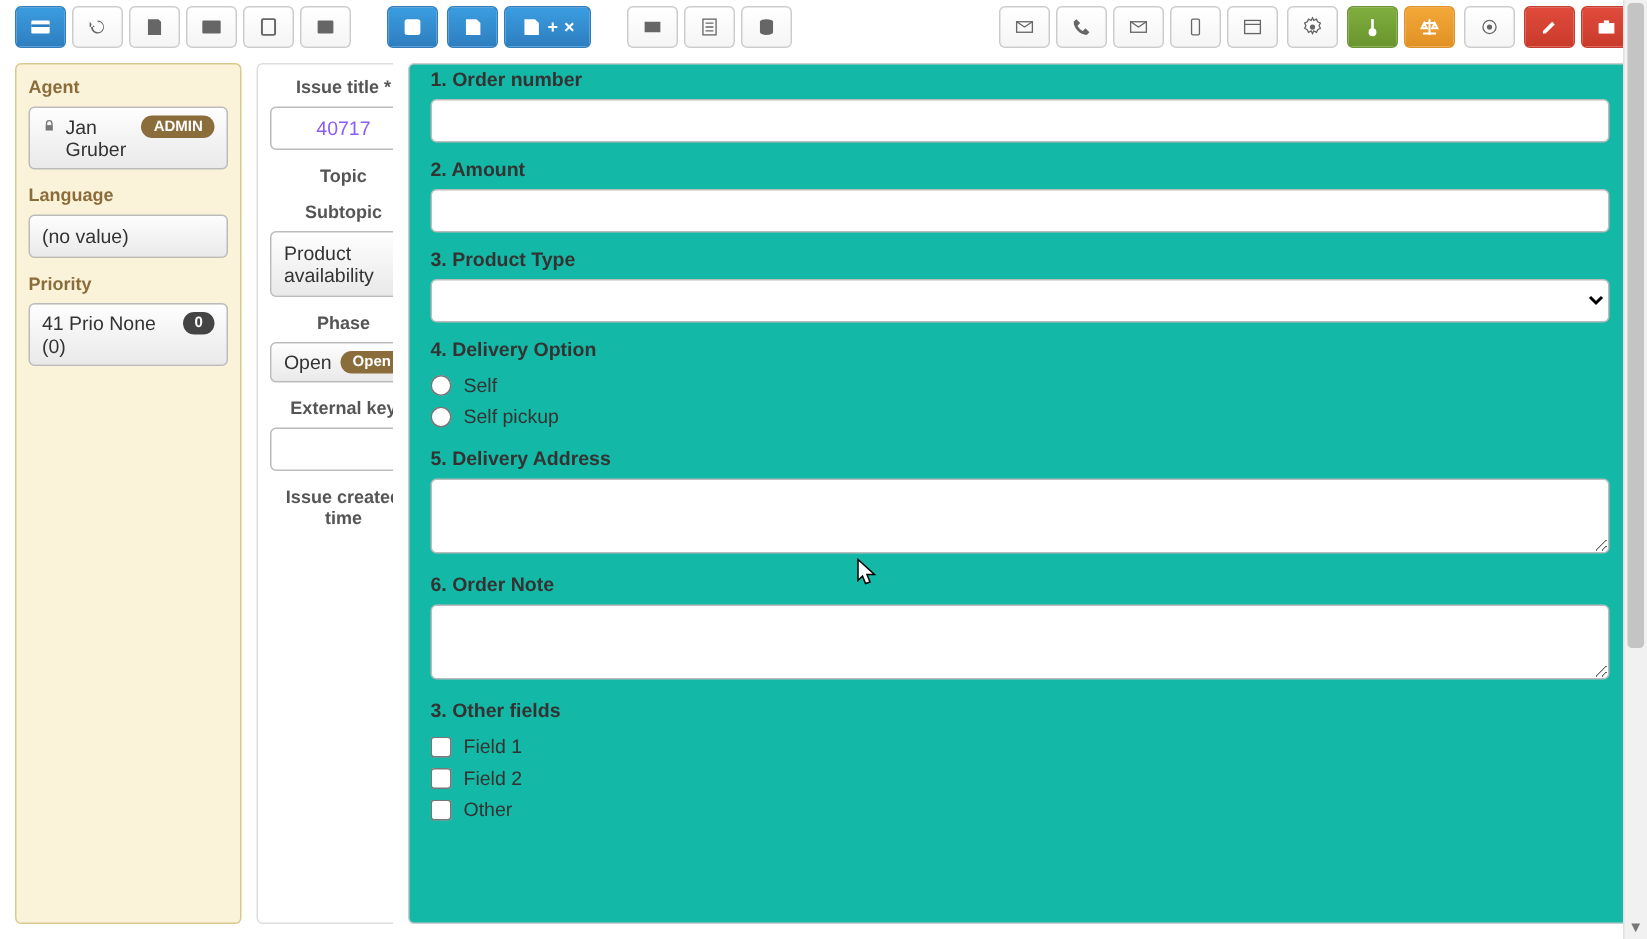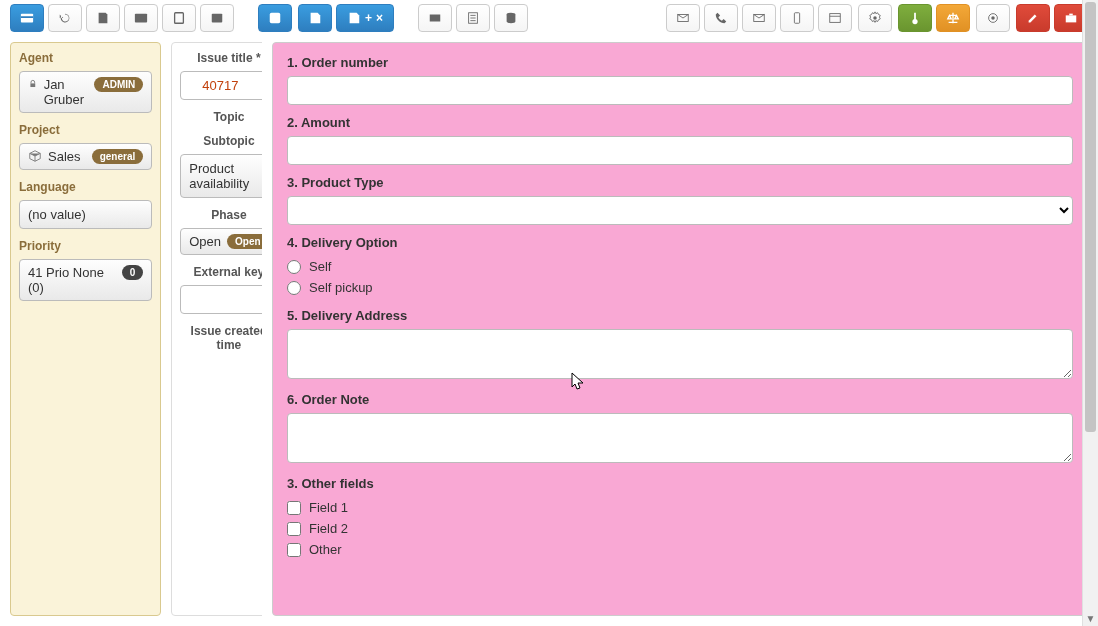--- a/index.html
+++ b/index.html
@@ -24,27 +24,27 @@
   
   .sidebar { width: 252px; display:flex; flex-direction:row; gap:10px; overflow-y:auto; }
   .panel { border:1px solid #d9c98f; background:#faf3d9; border-radius:4px; padding:8px 8px; }
   .panel.plain { background:#fff; border-color:#ddd; }
   .panel-label { font-size:12px; font-weight:bold; color:#8a6d3b; margin-bottom:6px; display:block; }
   .panel-label.dark { color:#555;text-align:center; }
   .field-row { display:flex; align-items:flex-start; background: linear-gradient(#fefefe,#e9e9e9); border:1px solid #bbb; border-radius:4px; padding:5px 8px; font-size:13px; color:#333; gap:6px; }
   .badge { background:#8a6d3b; color:#fff; font-size:10px; font-weight:bold; padding:2px 8px; border-radius:10px; margin-left:auto; }
   .badge.dark { background:#444; }
   .selectish { background: linear-gradient(#fefefe,#e9e9e9); border:1px solid #bbb; border-radius:4px; padding:6px 8px; font-size:13px; color:#333; display:flex; align-items:flex-end; }
-  .plain-input { background:#fff; border:1px solid #bbb; border-radius:4px; padding:6px 21px; font-size:13px; color:#c2410c; width:100%; }
+  .plain-input { background:#fff; border:1px solid #bbb; border-radius:4px; padding:6px 8px; font-size:13px; color:#8b5cf6; width:100%;text-align:center; }
   .field-block { margin-bottom:10px; }
   .field-block:last-child { margin-bottom:0; }
 
   
   .main { flex:1; position:relative; overflow:hidden; }
-  .form-panel { position:absolute; inset:0; overflow-y:auto; background:#f9a8d4; border:1px solid #ccc; border-radius:4px; padding:10px 14px; }
+  .form-panel { position:absolute; inset:0; overflow-y:auto; background:#14b8a6; border:1px solid #ccc; border-radius:4px; padding:0 14px; }
   .form-label { font-weight:bold; font-size:13px; color:#333; margin:10px 0 6px 0; }
   .form-label:first-child { margin-top:2px; }
   .form-input { width:100%; background:#fff; border:1px solid #bbb; border-radius:4px; padding:6px 8px; font-size:13px; }
   .form-textarea { width:100%; background:#fff; border:1px solid #bbb; border-radius:4px; padding:6px 8px; font-size:13px; height:50px; resize:vertical; }
   .form-select { width:100%; background:#fff; border:1px solid #bbb; border-radius:4px; padding:5px 4px; font-size:13px; }
   .radio-row, .check-row { display:flex; align-items:center; gap:8px; padding:3px 0; font-size:13px; }
   .radio-row input, .check-row input { width:14px; height:14px; }
 
   
   .outer-scroll { position:absolute; right:0; top:0; bottom:0; width:16px; background:#f1f1f1; border-left:1px solid #e0e0e0; }
@@ -235,31 +235,20 @@
           <div class="field-row">
             <svg class="ic" style="color:#777" viewBox="0 0 16 16">
                 <rect x="4" y="7" width="8" height="6" fill="currentColor"></rect>
                 <path d="M5 7V5a3 3 0 0 1 6 0v2" fill="none" stroke="currentColor" stroke-width="1.5"></path>
               </svg>
             <span>Jan Gruber</span>
             <span class="badge">ADMIN</span>
           </div>
         </div>
         <div class="field-block">
-          <span class="panel-label">Project</span>
-          <div class="field-row">
-            <svg class="ic" style="color:#777" viewBox="0 0 16 16">
-                <path d="M8 2l6 3v6l-6 3-6-3V5z" fill="none" stroke="currentColor"></path>
-                <path d="M2 5l6 3 6-3M8 8v6" stroke="currentColor"></path>
-              </svg>
-            <span>Sales</span>
-            <span class="badge">general</span>
-          </div>
-        </div>
-        <div class="field-block">
           <span class="panel-label">Language</span>
           <div class="selectish">
             <span>(no value)</span>
           </div>
         </div>
         <div class="field-block">
           <span class="panel-label">Priority</span>
           <div class="field-row">
             <span>41 Prio None (0)</span>
             <span class="badge dark">0</span>

